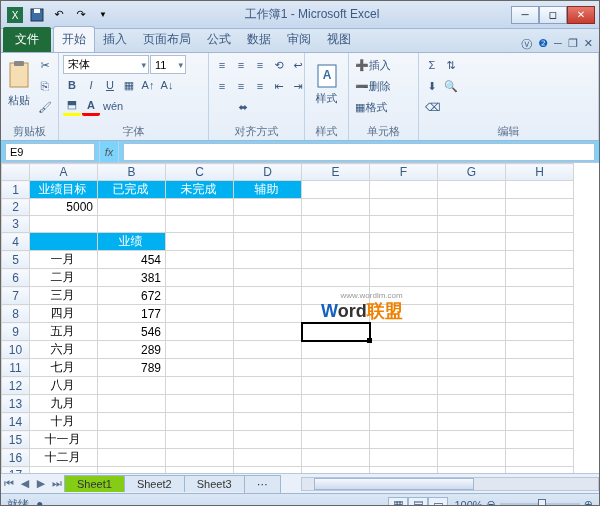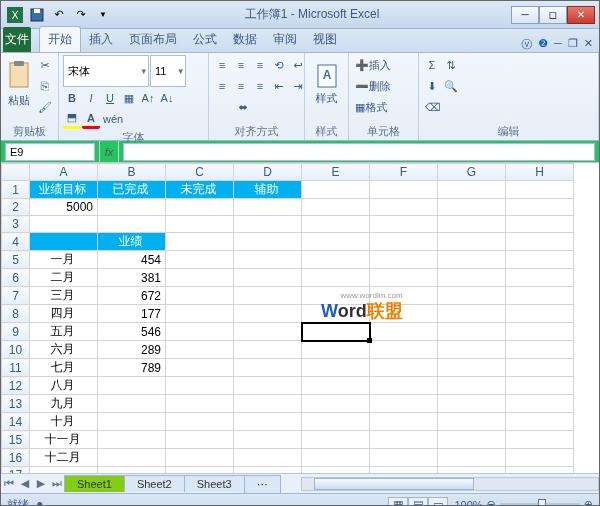--- a/index.html
+++ b/index.html
@@ -7,37 +7,37 @@
 
 .titlebar { height: 28px; background: linear-gradient(#dde8f5, #c7d8ee); display: flex; align-items: center; padding: 0 4px; border-bottom: 1px solid #9fb6d4; }
 .titlebar .qat { display: flex; gap: 2px; align-items: center; }
 .titlebar .qat .qitem { width: 20px; height: 20px; display: flex; align-items: center; justify-content: center; cursor: pointer; border-radius: 2px; }
 .titlebar .title { flex: 1; text-align: center; color: #3b5a82; font-size: 12px; }
 .titlebar .winbtns { display: flex; gap: 0; }
 .titlebar .winbtns .wb { width: 28px; height: 18px; border: 1px solid #8aa0bd; background: linear-gradient(#f7fbff,#d7e5f5); display: flex; align-items: center; justify-content: center; font-size: 10px; cursor: pointer; }
 .titlebar .winbtns .close { background: linear-gradient(#e67a6f,#c83b2e); color: #fff; border-color: #8a2c22; }
 
 .tabs { height: 24px; background: linear-gradient(#dbe7f4,#cdddee); display: flex; align-items: flex-end; padding-left: 2px; border-bottom: 1px solid #9fb6d4; }
-.tabs .file { background: #1f6b3a; color: #fff; padding: 4px 2px; font-size: 12px; border-radius: 2px 2px 0 0; margin-right: 8px; }
+.tabs .file { background: #1f6b3a; color: #fff; padding: 4px 12px; font-size: 12px; border-radius: 2px 2px 0 0; margin-right: 2px; }
 .tabs .tab { padding: 4px 8px; color: #3b5a82; font-size: 12px; cursor: pointer; }
 .tabs .tab.active { background: #f3f7fc; border: 1px solid #9fb6d4; border-bottom: none; border-radius: 3px 3px 0 0; }
 .tabs .help { margin-left: auto; display: flex; gap: 6px; padding-right: 6px; color: #3b5a82; }
 
 .ribbon { height: 88px; background: linear-gradient(#f3f7fc,#e6eef8); border-bottom: 1px solid #9fb6d4; display: flex; }
 .group { border-right: 1px solid #c2d2e6; padding: 2px 4px 1px 4px; display: flex; flex-direction: column; }
 .group .body { flex: 1; display: flex; gap: 3px; align-items: flex-start; }
 .group .label { text-align: center; color: #5a718f; font-size: 11px; padding-top: 1px; }
 .col { display: flex; flex-direction: column; gap: 1px; }
 .rbtn { min-width: 18px; height: 20px; padding: 0 2px; display: flex; align-items: center; justify-content: center; cursor: pointer; border-radius: 2px; color: #3b5a82; font-size: 11px; }
 .bigbtn { width: 36px; height: 58px; display: flex; flex-direction: column; align-items: center; justify-content: center; gap: 2px; cursor: pointer; font-size: 11px; color: #3b5a82; }
-.sel { height: 32px; border: 1px solid #aebfd4; background: #fff; padding: 0 14px 0 4px; display: flex; align-items: center; position: relative; font-size: 11px; }
+.sel { height: 19px; border: 1px solid #aebfd4; background: #fff; padding: 0 14px 0 4px; display: flex; align-items: center; position: relative; font-size: 11px; }
 .sel::after { content: "▾"; position: absolute; right: 2px; color: #5a718f; font-size: 9px; }
 .row { display: flex; gap: 1px; }
 
-.formulabar { height: 22px; background: #22c55e; border-bottom: 1px solid #b7c8dc; display: flex; align-items: center; }
+.formulabar { height: 22px; background: #7dd3fc; border-bottom: 1px solid #b7c8dc; display: flex; align-items: center; }
 .namebox { width: 90px; height: 18px; border: 1px solid #aebfd4; background: #fff; margin: 0 4px; padding: 0 4px; display: flex; align-items: center; }
 .fx { width: 20px; text-align: center; font-style: italic; color: #555; border-left: 1px solid #c2d2e6; border-right: 1px solid #c2d2e6; height: 100%; display: flex; align-items: center; justify-content: center; }
 .formula-input { flex: 1; height: 18px; border: 1px solid #aebfd4; background: #fff; margin: 0 4px; }
 
 .gridwrap { height: 310px; overflow: hidden; position: relative; background: #fff; }
 table.sheet { border-collapse: collapse; table-layout: fixed; }
 table.sheet th, table.sheet td { border: 1px solid #d4d4d4; height: 17px; font-size: 12px; padding: 0 2px; text-align: center; font-weight: normal; }
 table.sheet th { background: linear-gradient(#f7faff,#e6eef8); color: #3b5a82; }
 table.sheet th.rowh { width: 28px; }
 table.sheet td { background: #fff; text-align: right; padding-right: 4px; }

